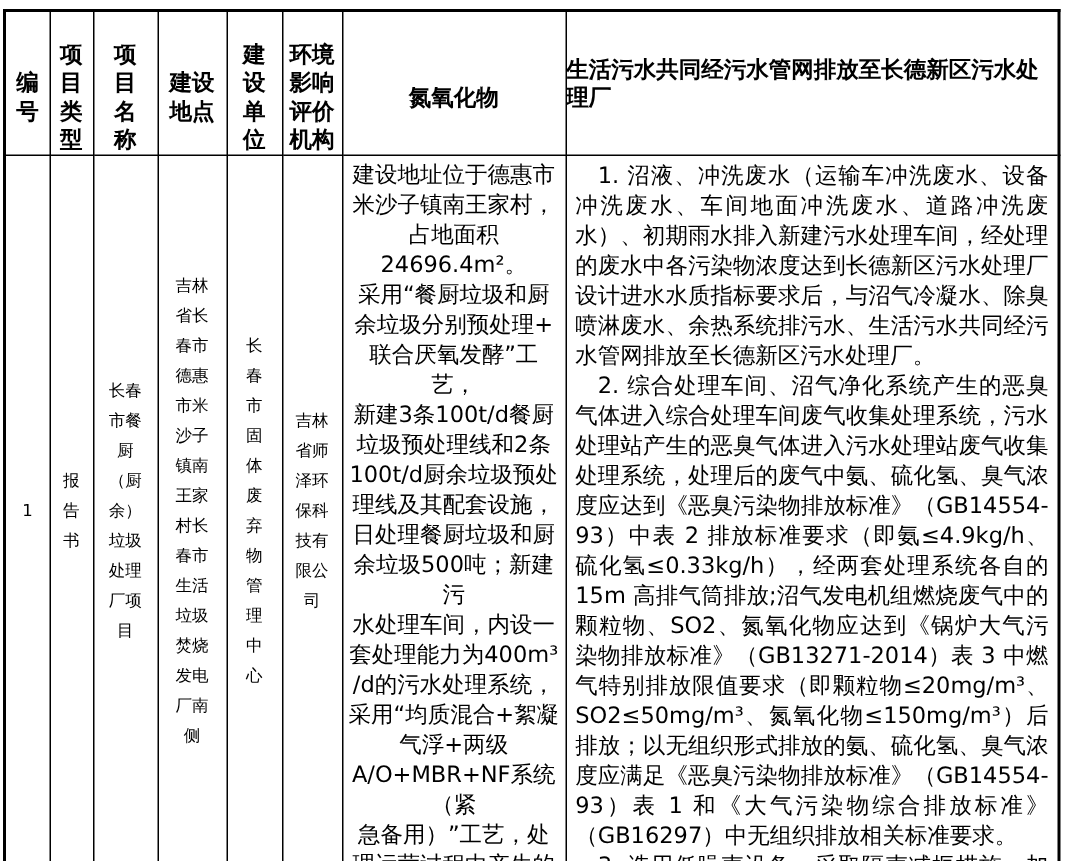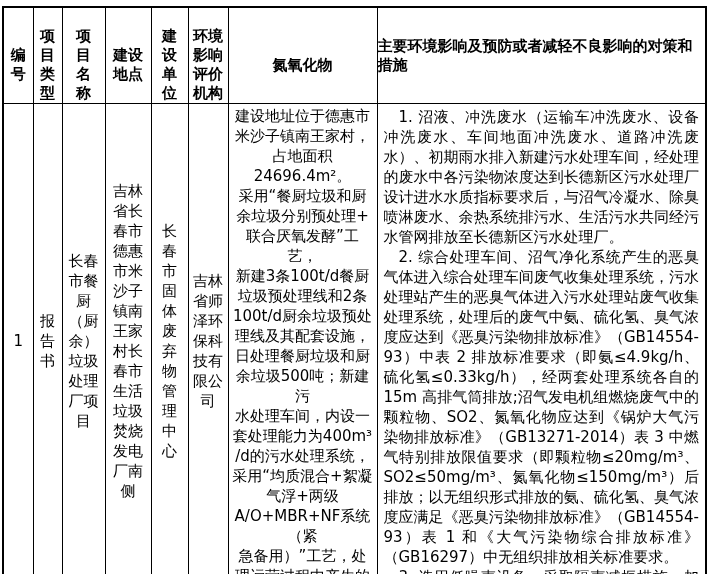--- a/index.html
+++ b/index.html
@@ -24,21 +24,21 @@
   .hcell .ht{display:block;}
   .hcell-left{
     text-align:left;padding:0 5px;white-space:normal;
   }
   
   .bwrap{
     height:473px;overflow:hidden;
     display:flex;flex-direction:column;justify-content:center;align-items:center;
   }
   .vtext{
-    font-size:15px;line-height:20px;text-align:center;white-space:pre-line;
+    font-size:11px;line-height:20px;text-align:center;white-space:pre-line;
   }
   .bwrap.top{justify-content:flex-start;}
   .overview-text{
     font-size:15px;line-height:20px;text-align:center;white-space:pre-line;
     padding:2px 3px;
   }
   .measures{
     display:block;height:473px;overflow:hidden;padding:3px 6px 0 6px;
     box-sizing:border-box;
   }
@@ -86,21 +86,21 @@
 单
 位</span></td>
       <td class="hcell">
         <span class="ht">环境
 影响
 评价
 机构</span></td>
       <td class="hcell">
         <span class="ht">氮氧化物</span></td>
       <td class="hcell hcell-left">
-        <span class="ht">主要环境影响及预防或者减轻不良影响的对策和措施</span>
+        <span class="ht">生活污水共同经污水管网排放至长德新区污水处理厂</span>
           </td>
     </tr>
     <tr>
       <td>
         <div class="bwrap">
               <div class="vtext">1</div>
             </div>
           </td>
       <td>
         <div class="bwrap">

